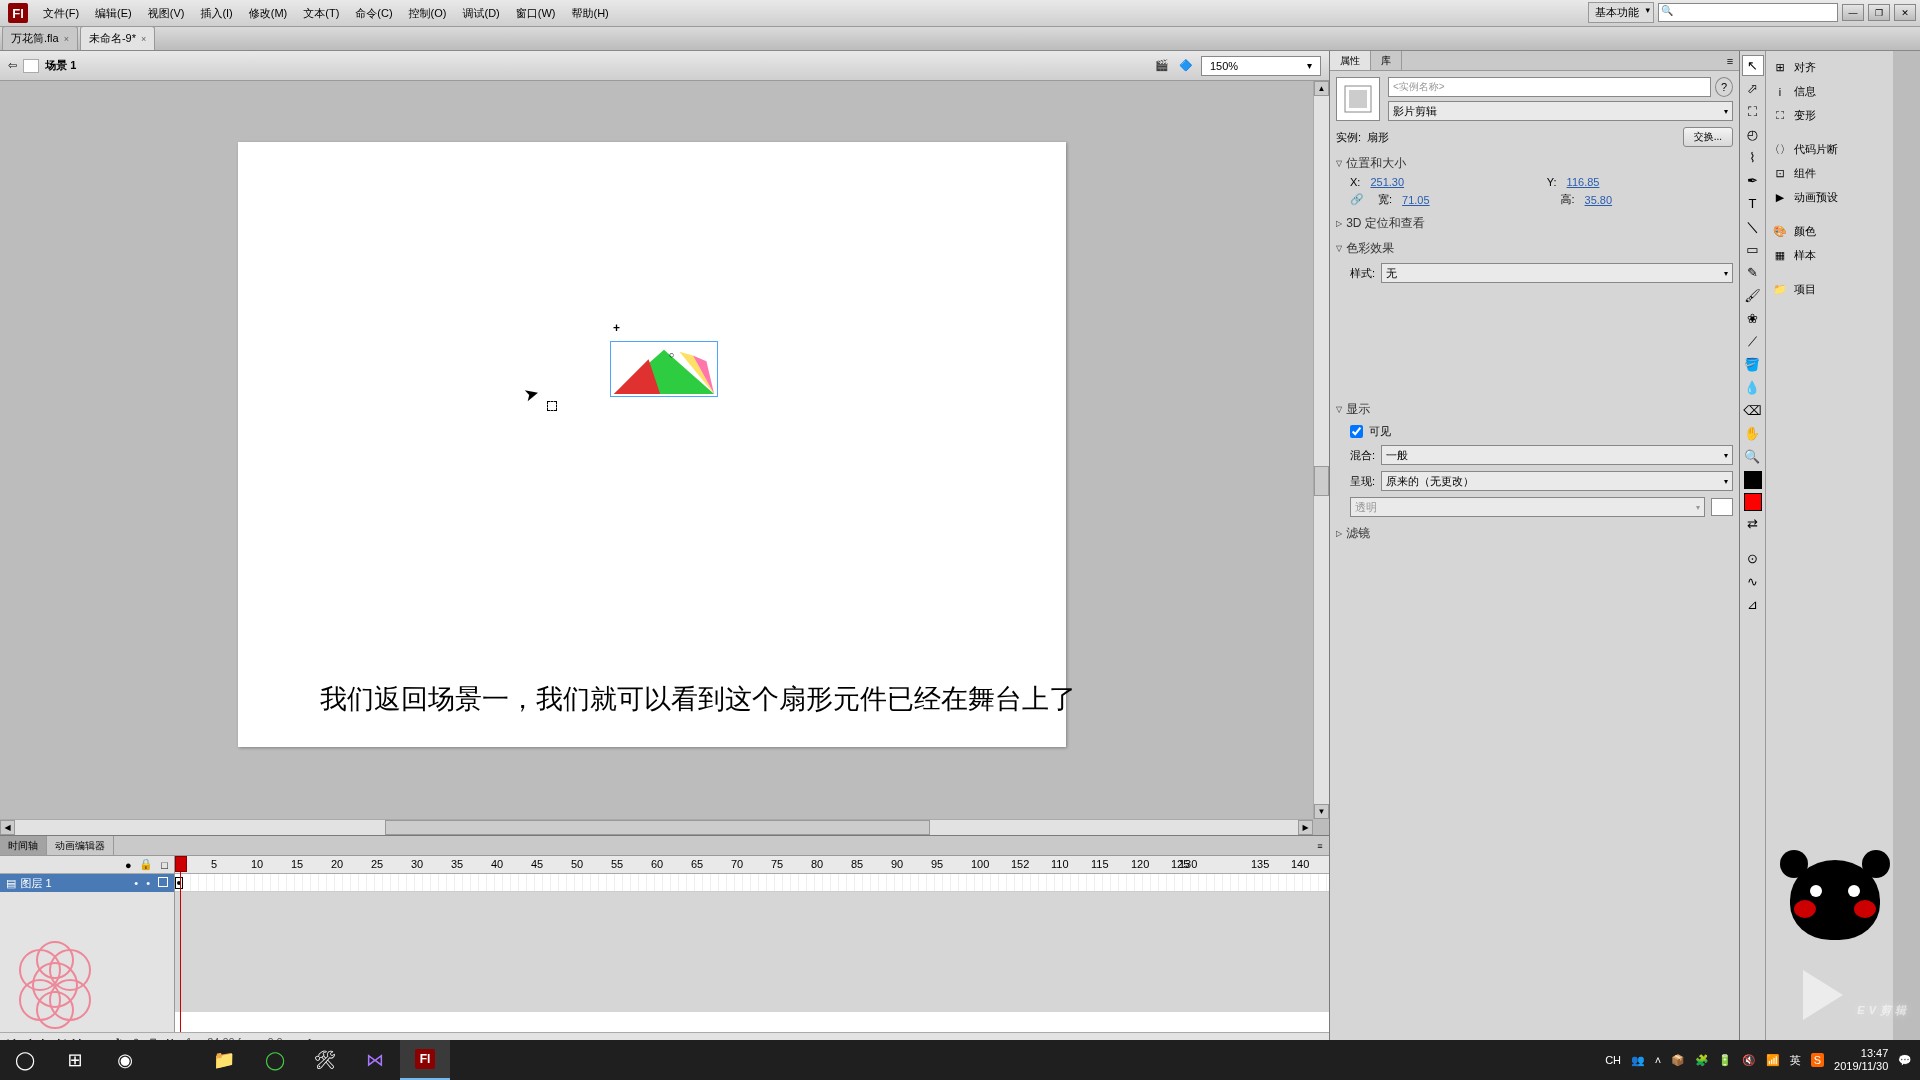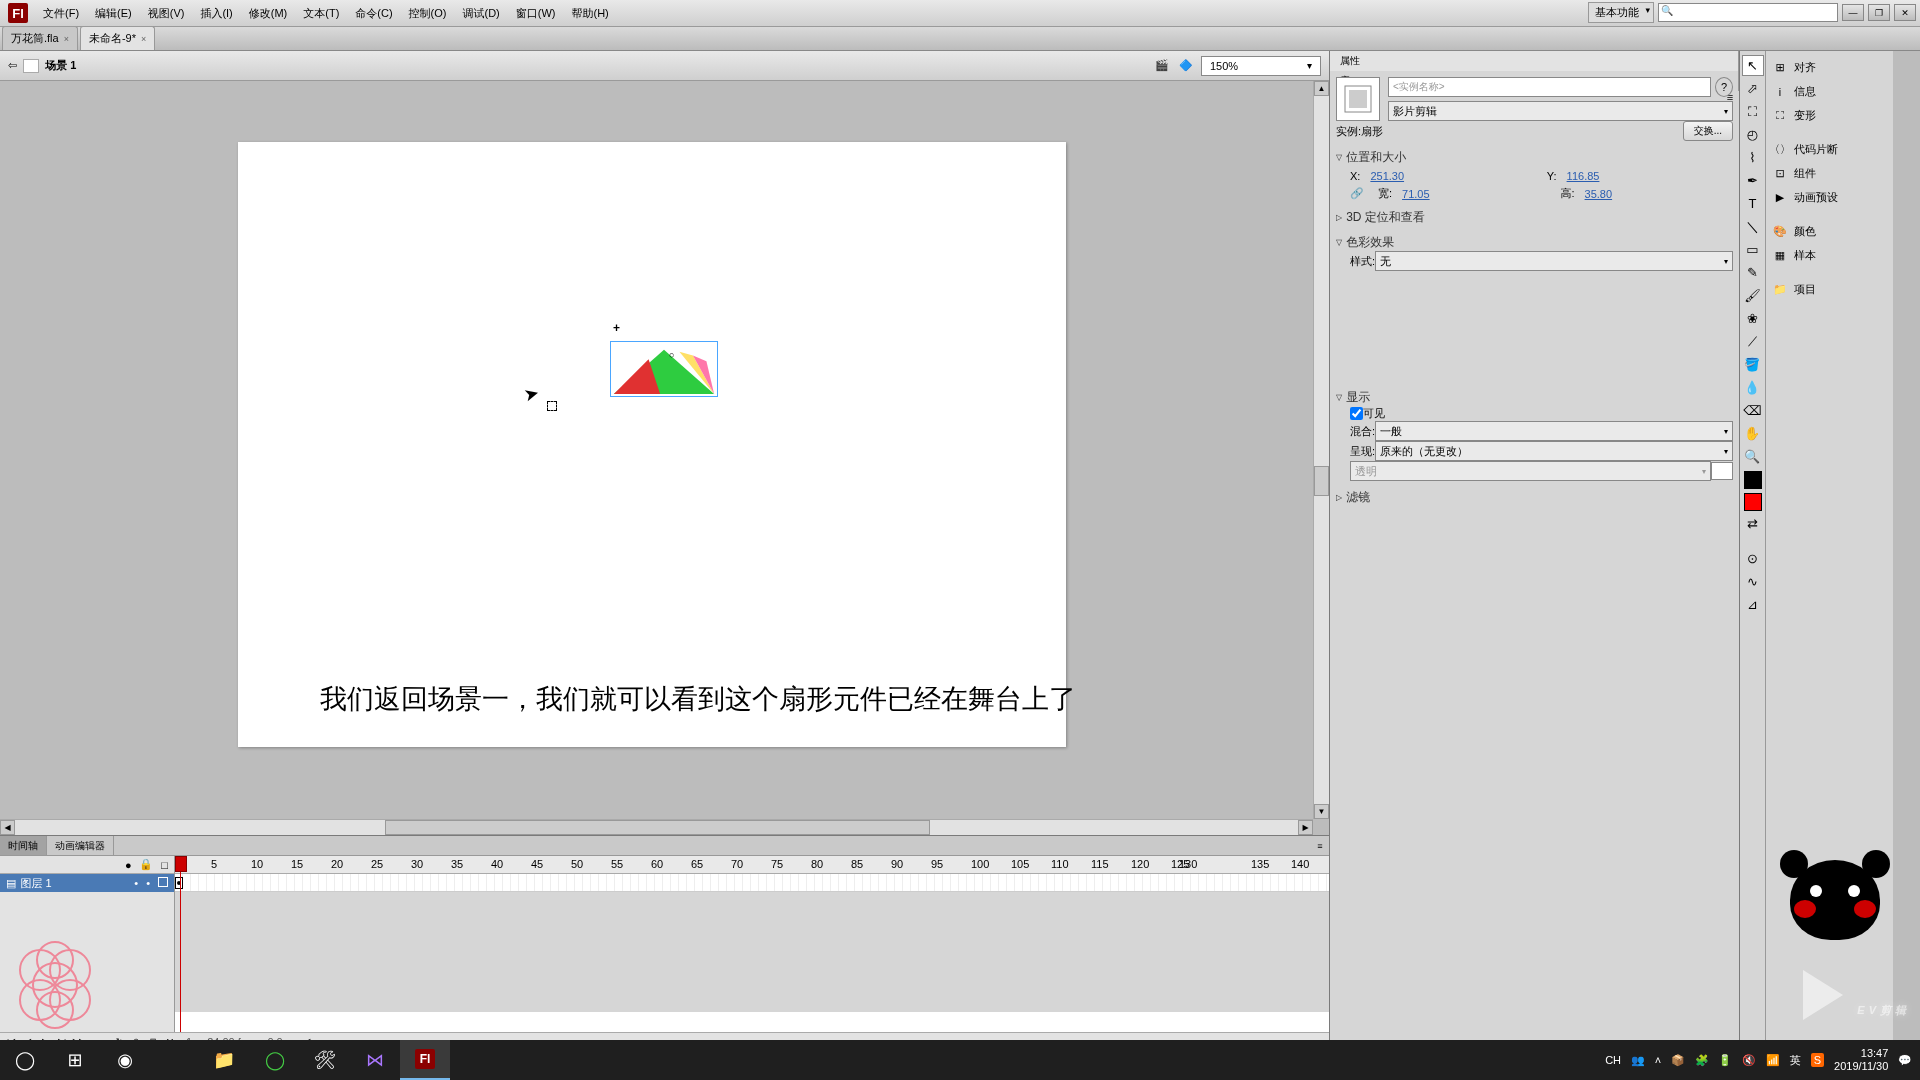--- a/index.html
+++ b/index.html
@@ -67,33 +67,33 @@
 .playhead .line { width:1px; height:100%; background:#c00; margin-left:5px; }
 .framerow { position:absolute; top:18px; left:0; height:18px; width:100%; border-bottom:1px solid #ccc; background:repeating-linear-gradient(90deg,#fff 0,#fff 7px,#eee 7px,#eee 8px); }
 .framerow .kf { position:absolute; left:0; top:3px; width:8px; height:12px; background:#fff; border:1px solid #000; }
 .framerow .kf::after { content:""; position:absolute; left:1px; top:3px; width:4px; height:4px; background:#000; border-radius:50%; }
 .emptyframes { position:absolute; top:36px; left:0; right:0; bottom:20px; background:#d6d6d6; }
 .tl-status { height:18px; border-top:1px solid #aaa; background:#e3e3e3; display:flex; align-items:center; gap:3px; padding:0 4px; font-size:10px; }
 .tl-status .btn { width:14px; height:14px; display:flex; align-items:center; justify-content:center; font-size:8px; }
 .tl-status .num { padding:0 6px; color:#555; }
 
 .props { flex:0 0 410px; background:#d6d6d6; display:flex; flex-direction:column; border-right:1px solid #7a7a7a; }
-.props-tabs { height:20px; background:#c9c9c9; display:flex; border-bottom:1px solid #999;flex-direction:column; }
+.props-tabs { height:20px; background:#c9c9c9; display:flex; border-bottom:1px solid #999; }
 .props-tab { padding:3px 10px; border-right:1px solid #999; font-size:10px; }
 .props-tab.active { background:#e3e3e3; }
 .props-tabs .menu-icon { margin-left:auto; width:18px; display:flex; align-items:center; justify-content:center; }
 .props-body { flex:1; overflow:auto; padding:6px; }
 .prop-head { display:flex; gap:8px; align-items:flex-start; }
 .prop-thumb { width:44px; height:44px; background:#fff; border:1px solid #888; display:flex; align-items:center; justify-content:center; }
 .prop-thumb svg { width:30px; height:30px; }
 .prop-head-fields { flex:1; display:flex; flex-direction:column; gap:4px; }
 .txtfield { background:#fff; border:1px solid #888; height:20px; padding:2px 4px; font-size:10px; color:#999; }
 .dd { background:#eaeaea; border:1px solid #888; height:20px; padding:2px 4px; display:flex; justify-content:space-between; align-items:center; font-size:10px; }
 .dd::after { content:"▾"; font-size:8px; }
-.prop-row { display:flex; align-items:center; gap:0; margin-top:0; font-size:10px; }
+.prop-row { display:flex; align-items:center; gap:6px; margin-top:6px; font-size:10px; }
 .swap-btn { background:linear-gradient(#f4f4f4,#d8d8d8); border:1px solid #888; padding:2px 10px; border-radius:3px; font-size:10px; }
 .section-head { display:flex; align-items:center; gap:4px; margin-top:8px; font-size:12px; color:#333; }
 .section-head::before { content:"▽"; font-size:8px; }
 .section-head.collapsed::before { content:"▷"; }
 .grid2 { display:grid; grid-template-columns:auto 1fr auto 1fr; gap:4px 10px; margin-top:4px; padding-left:14px; align-items:center; font-size:10px; }
 .val-link { color:#2a5db0; text-decoration:underline; }
 .link-icon { width:14px; height:14px; }
 
 .toolbox { flex:0 0 25px; background:#d6d6d6; display:flex; flex-direction:column; align-items:center; padding-top:4px; gap:2px; }
 .tool { width:22px; height:21px; display:flex; align-items:center; justify-content:center; border:1px solid transparent; font-size:13px; }
@@ -246,21 +246,21 @@
               <span style="left: 436px;">55</span>
               <span style="left: 476px;">60</span>
               <span style="left: 516px;">65</span>
               <span style="left: 556px;">70</span>
               <span style="left: 596px;">75</span>
               <span style="left: 636px;">80</span>
               <span style="left: 676px;">85</span>
               <span style="left: 716px;">90</span>
               <span style="left: 756px;">95</span>
               <span style="left: 796px;">100</span>
-              <span style="left: 836px;">105</span>
+              <span style="left: 836px;">152</span>
               <span style="left: 876px;">110</span>
               <span style="left: 916px;">115</span>
               <span style="left: 956px;">120</span>
               <span style="left: 996px;">125</span>
               <span style="left: 1004px;">130</span>
               <span style="left: 1076px;">135</span>
               <span style="left: 1116px;">140</span>
             </div>
           <div class="framerow">
               <div class="kf"></div>

